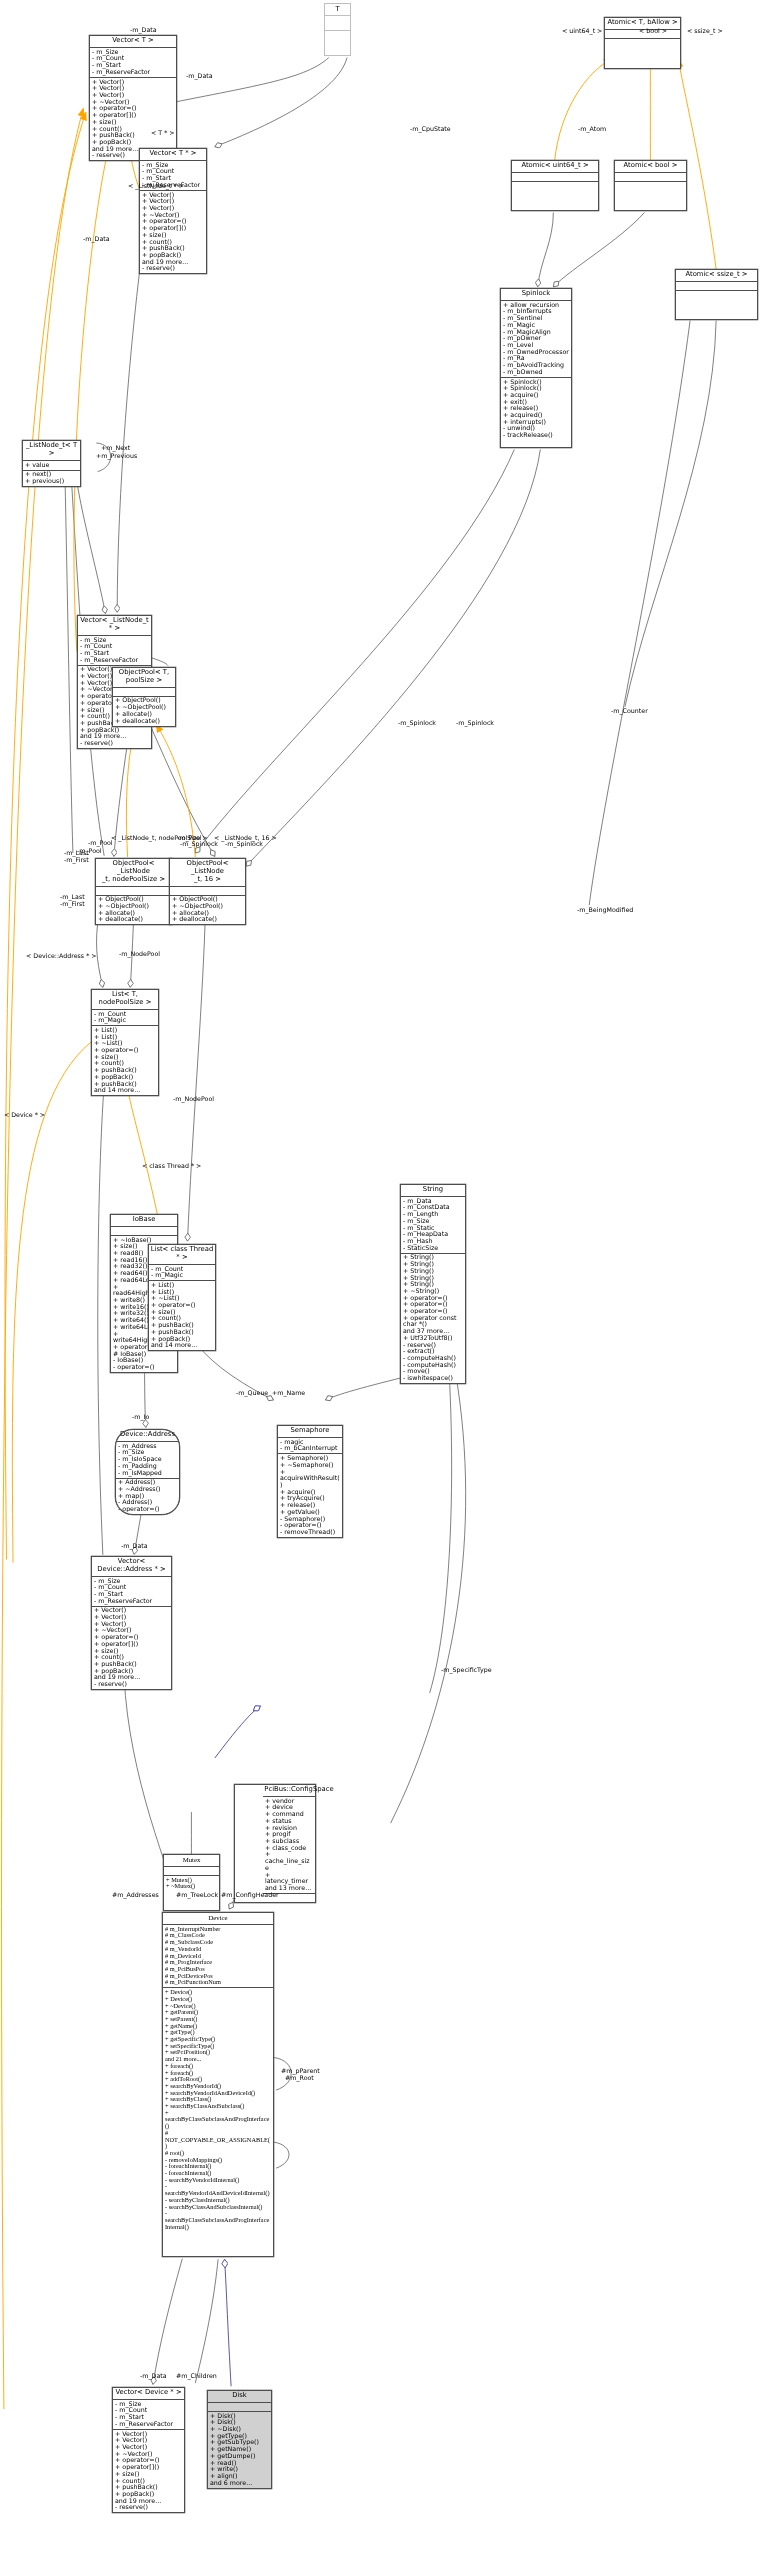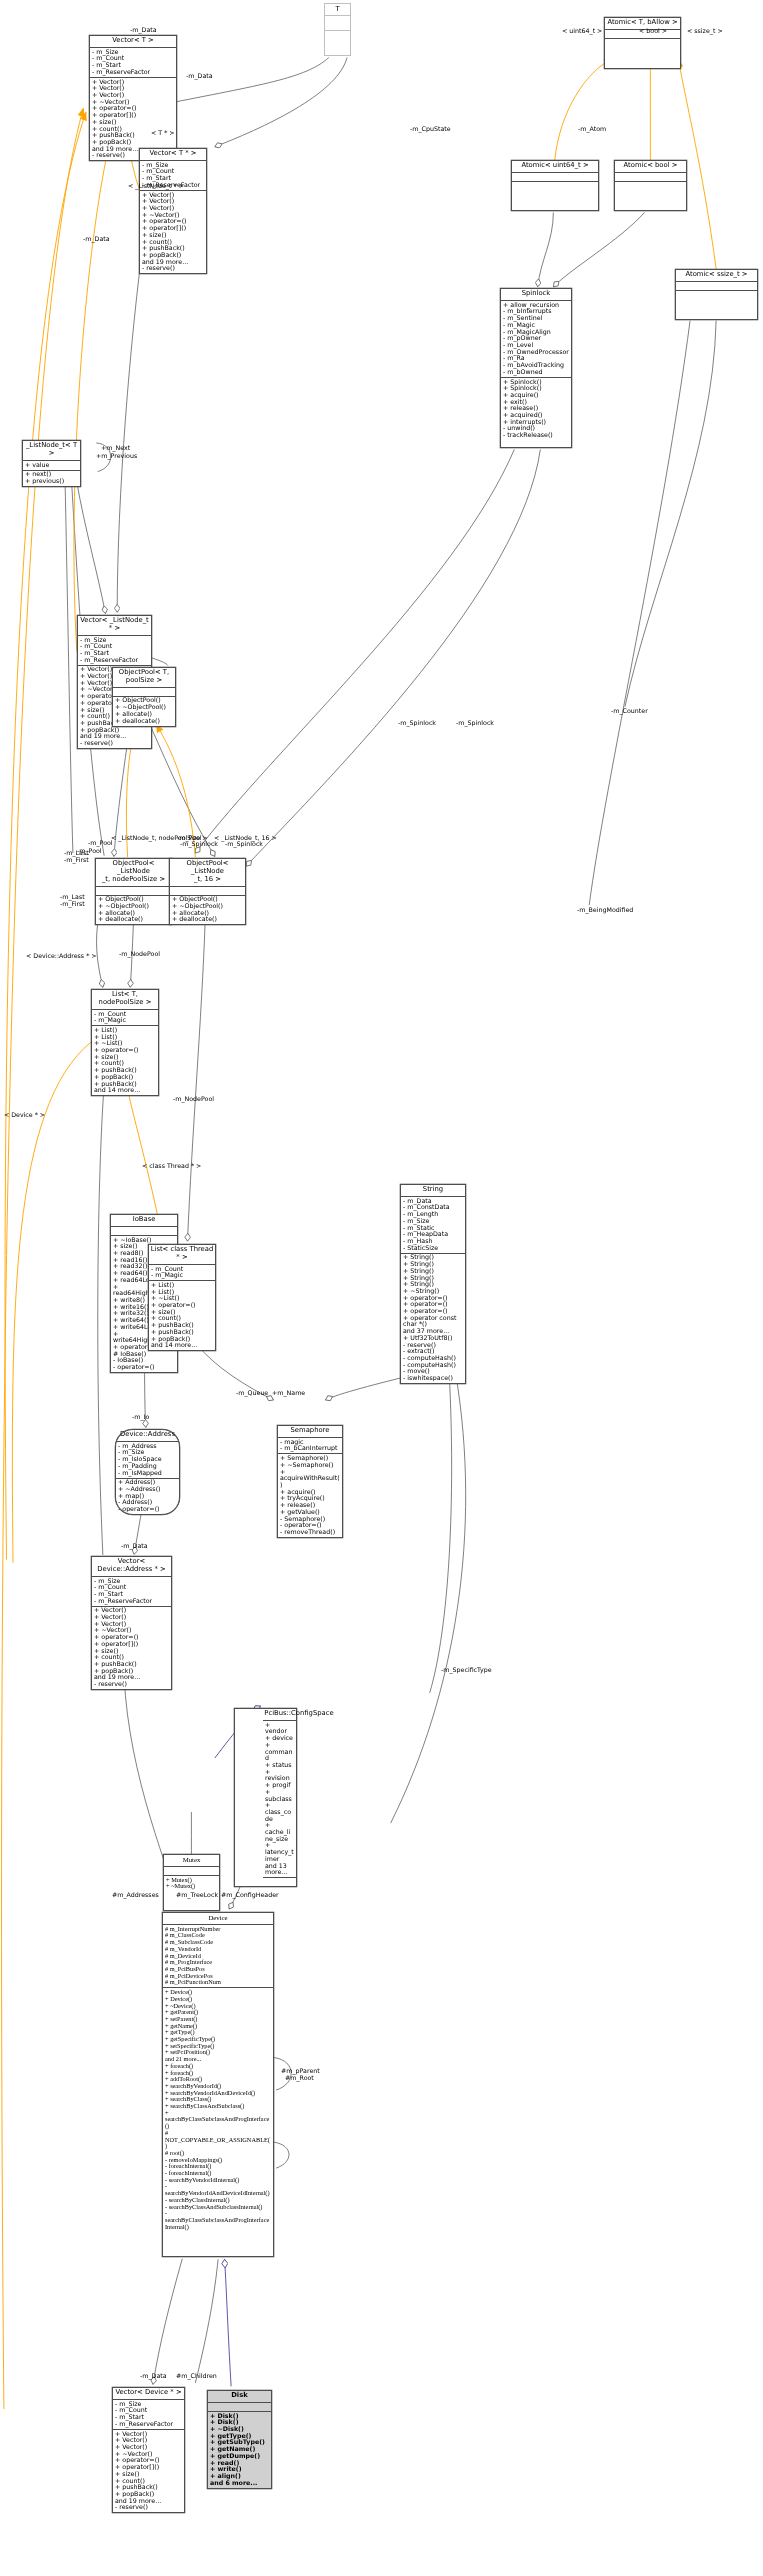--- a/index.html
+++ b/index.html
@@ -12,21 +12,21 @@
   .cls.faint{border:0.7px solid #bfbfbf;box-shadow:none;}
   .cls .title{text-align:center;font-size:6.8px;line-height:7.8px;padding:1.3px 1.3px 2px 1.3px;
        border-bottom:0.7px solid #4d4d4d;color:#000;white-space:pre-line;}
   .cls.faint .title{border-bottom:0.7px solid #bfbfbf;}
   .cls .attrs{border-bottom:0.7px solid #4d4d4d;padding:0.7px 2px 1.3px 2px;min-height:5.9px;}
   .cls.faint .attrs{border-bottom:0.7px solid #bfbfbf;min-height:11.7px;}
   .cls .ops{padding:0.7px 2px 1.3px 2px;min-height:5.9px;}
   .cls.faint .ops{min-height:11.7px;}
   .cls .row{font-size:6.3px;line-height:6.7px;color:#000;white-space:normal;word-break:break-word;}
   .cls.hl{background:#d0d0d0;}
-  .cls.hl .title,.cls.hl .attrs,.cls.hl .ops{background:#d0d0d0;font-weight:bold;}
+  .cls.hl .title,.cls.hl .attrs,.cls.hl .ops{background:#d0d0d0;}
 
   .elabel{position:absolute;font-size:6.3px;line-height:6.5px;color:#000;white-space:nowrap;}
 </style>
 </head>
 <body>
 
 <div id="canvas">
 
   <svg class="edges" viewBox="0 0 1172 3956">
     <defs>
@@ -446,21 +446,21 @@
         </div>
       </div>
       <div class="cls" style="left: 163px; top: 1854px; width: 57px; min-height: 57px; font-family: Liberation Serif, serif;">
         <div class="title">Mutex</div>
         <div class="attrs"></div>
         <div class="ops">
           <div class="row">+ Mutex()</div>
           <div class="row">+ ~Mutex()</div>
         </div>
       </div>
-      <div class="cls" style="left: 234px; top: 1708px; width: 63px; min-height: 104px; padding-left: 28px;">
+      <div class="cls" style="left: 234px; top: 1784px; width: 82px; min-height: 104px; padding-left: 28px;">
         <div class="title">PciBus::ConfigSpace</div>
         <div class="attrs">
           <div class="row">+ vendor</div>
           <div class="row">+ device</div>
           <div class="row">+ command</div>
           <div class="row">+ status</div>
           <div class="row">+ revision</div>
           <div class="row">+ progif</div>
           <div class="row">+ subclass</div>
           <div class="row">+ class_code</div>

